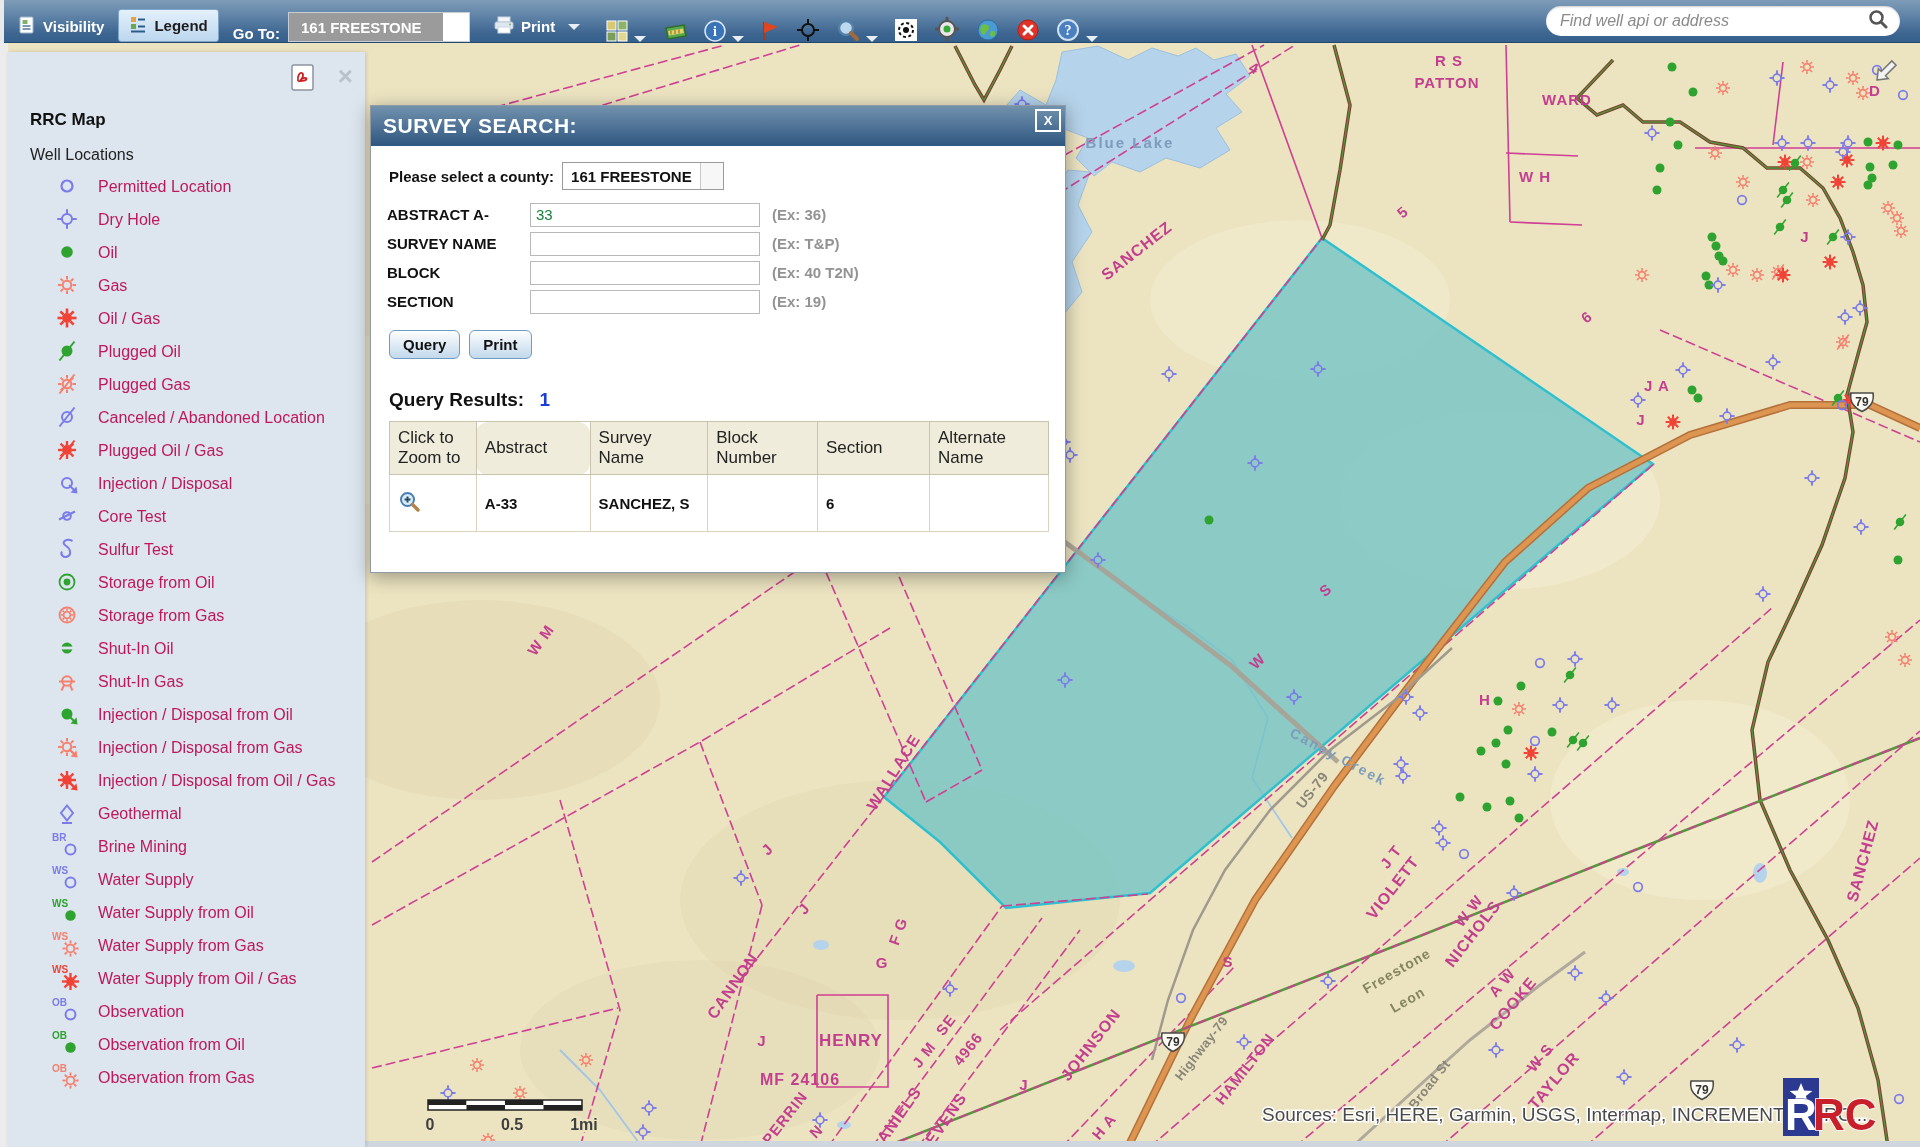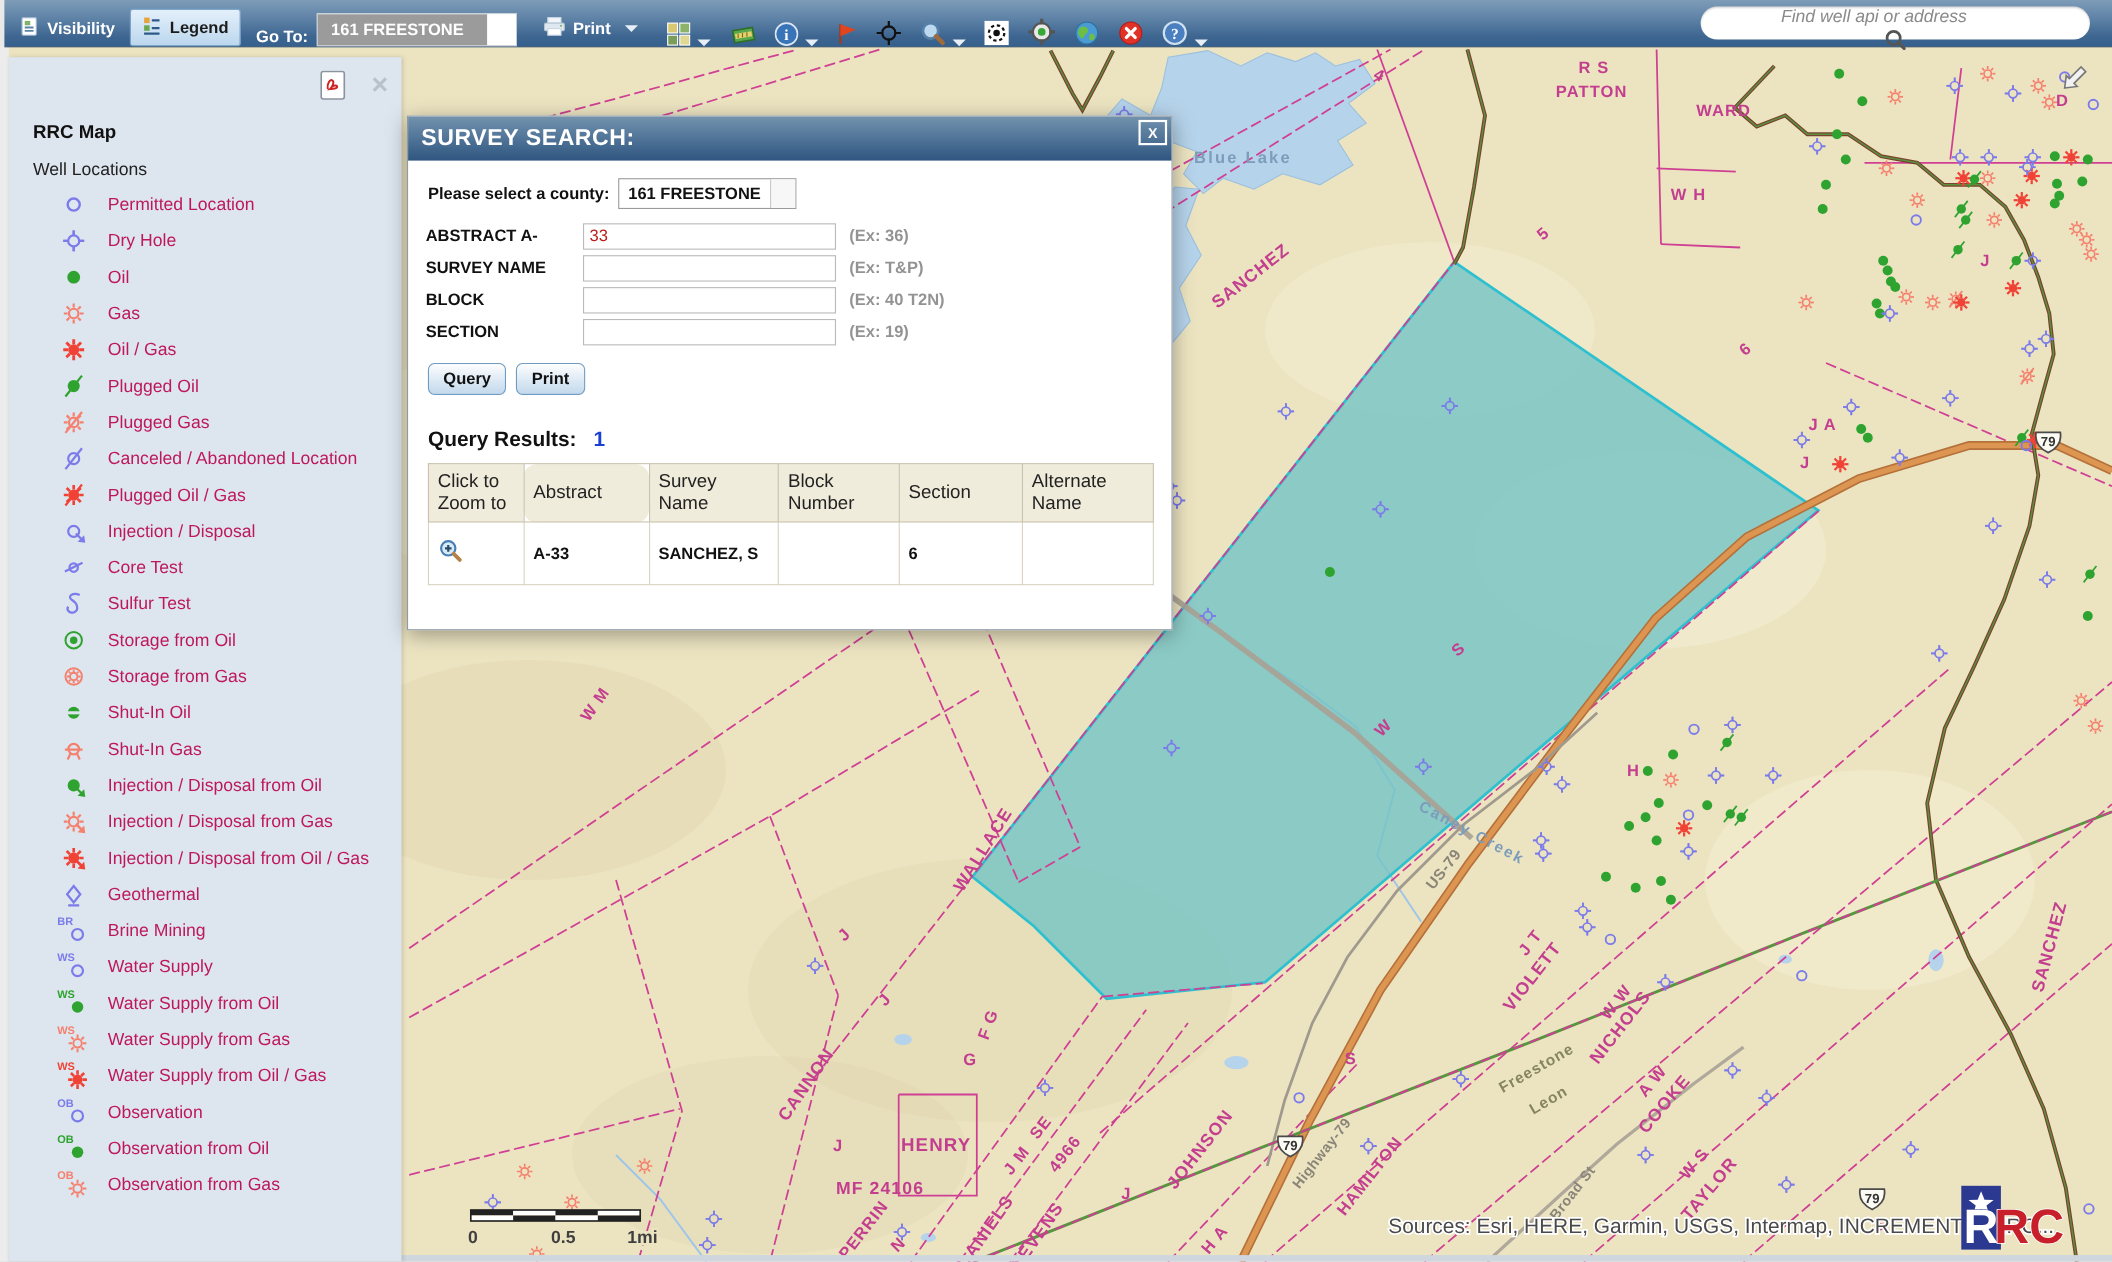--- a/index.html
+++ b/index.html
@@ -21,21 +21,21 @@
   .tb-btn{display:flex;align-items:center;gap:7px;color:#fff;font-size:15px;font-weight:bold;
     padding:5px 10px;border-radius:3px;margin-left:4px;cursor:pointer;white-space:nowrap;}
   .tb-btn.active{background:linear-gradient(#e4f0fb,#bcd7ee);color:#1c1c1c;border:1px solid #7ea6c8;}
   .tb-label{color:#fff;font-size:15px;font-weight:bold;margin-left:14px;}
   #goto-select{margin-left:8px;height:28px;display:flex;align-items:stretch;border:1px solid #c6cdd4;background:#fff;}
   #goto-select .sel-val{background:#9b9b9b;color:#fff;font-weight:bold;font-size:15px;display:flex;align-items:center;padding:0 12px;min-width:130px;}
   #goto-select .sel-rest{width:26px;background:#fff;}
   .tb-ic{display:inline-flex;align-items:center;justify-content:center;margin-left:16px;cursor:pointer;}
   .caret{width:0;height:0;border-left:6px solid transparent;border-right:6px solid transparent;border-top:6px solid #e8eef5;margin-left:6px;display:inline-block;}
   #search-box{position:absolute;right:24px;top:6px;width:330px;height:30px;background:#fff;border-radius:15px;
-    display:flex;align-items:center;padding:0 12px;box-shadow:inset 0 1px 2px rgba(0,0,0,.2);flex-direction:column;}
+    display:flex;align-items:center;padding:0 12px;box-shadow:inset 0 1px 2px rgba(0,0,0,.2);}
   #search-box input{border:none;outline:none;flex:1;font-size:16px;font-style:italic;color:#555;background:transparent;font-family:"Liberation Sans",sans-serif;}
   #search-box input::placeholder{color:#8a8a8a;font-style:italic;}
 
   
   #left-strip{position:absolute;left:0;top:42px;width:8px;bottom:0;background:#ececec;z-index:2;}
   #legend-panel{position:absolute;left:8px;top:52px;width:357px;bottom:0;background:#dde5ee;z-index:3;
     box-shadow:1px 0 4px rgba(0,0,0,.15);}
   #legend-pdf{position:absolute;top:12px;right:50px;cursor:pointer;}
   #legend-close{position:absolute;top:14px;right:12px;font-size:26px;line-height:20px;color:#b9c1cc;font-weight:bold;cursor:pointer;}
   #legend-title{font-size:17px;font-weight:bold;color:#111;margin:58px 0 0 22px;}
@@ -52,21 +52,21 @@
   #dialog-close{position:absolute;top:3px;right:4px;width:22px;height:19px;border:2px solid #fff;color:#fff;
     font-size:13px;font-weight:bold;display:flex;align-items:center;justify-content:center;cursor:pointer;}
   #dialog-body{padding:10px 16px 0 16px;}
   #county-row{display:flex;align-items:center;margin:6px 0 10px 2px;}
   #county-row .lbl{font-size:15px;font-weight:bold;color:#111;}
   #county-select{display:flex;margin-left:8px;border:1px solid #9a9a9a;height:26px;cursor:pointer;}
   #county-select .cv{font-size:15px;font-weight:bold;color:#111;display:flex;align-items:center;padding:0 8px;min-width:118px;}
   #county-select .cb{width:22px;border-left:1px solid #c9c9c9;background:#f7f7f7;}
   .frow{display:flex;align-items:center;height:29px;}
   .frow .flbl{width:136px;text-align:left;font-size:15px;font-weight:bold;color:#111;padding-right:7px;}
-  .frow input{width:218px;height:20px;border:1px solid #b9b9b9;font-size:15px;padding:1px 5px;font-family:"Liberation Sans",sans-serif;color:#b91c1c;}
+  .frow input{width:218px;height:20px;border:1px solid #b9b9b9;font-size:15px;padding:1px 5px;font-family:"Liberation Sans",sans-serif;color:#15803d;}
   .frow .hint{font-size:15px;font-weight:bold;color:#939393;padding-left:12px;}
   #btn-row{margin:14px 0 0 2px;display:flex;gap:9px;}
   .dbtn{border:1px solid #6f9cc4;border-radius:6px;background:linear-gradient(#fefefe,#d9e7f3 60%,#c3d9ec);
     font-size:15px;font-weight:bold;color:#111;padding:5px 13px;cursor:pointer;font-family:"Liberation Sans",sans-serif;}
   #results-head{margin:30px 0 0 2px;font-size:19px;font-weight:bold;color:#111;}
   #results-head .cnt{color:#1a3fd4;margin-left:10px;}
   #results-table{border-collapse:collapse;margin:10px 0 0 2px;}
   #results-table th{background:#f0ecdb;border:1px solid #c9c3ae;font-size:17px;font-weight:normal;color:#222;
     text-align:left;padding:6px 8px;vertical-align:middle;}
   #results-table td{background:#fff;border:1px solid #d9d3c0;font-size:15px;font-weight:bold;color:#111;

